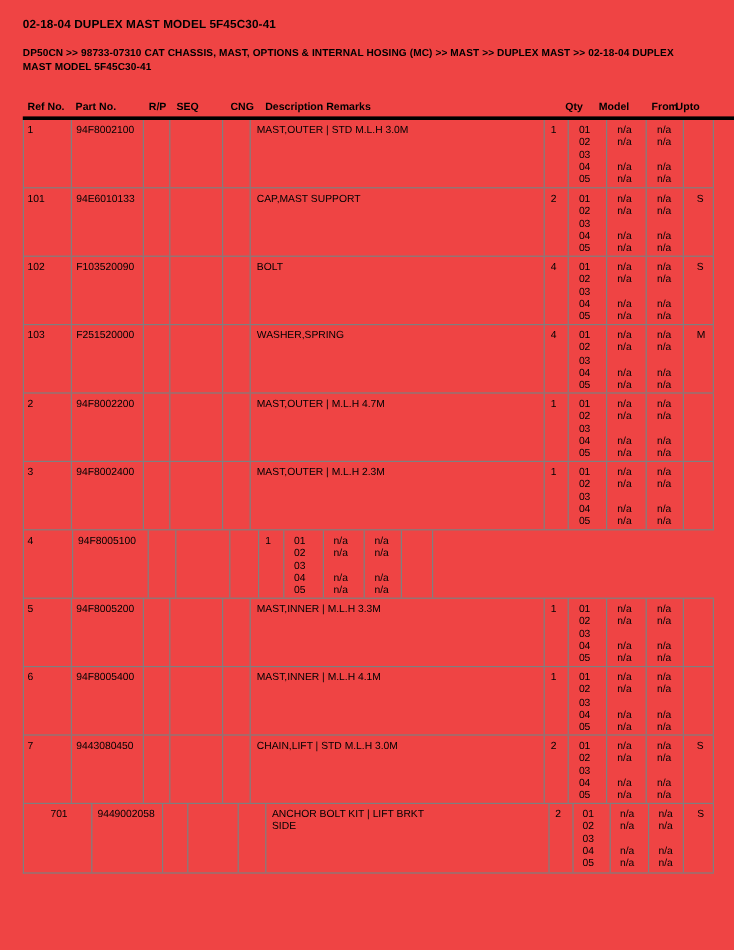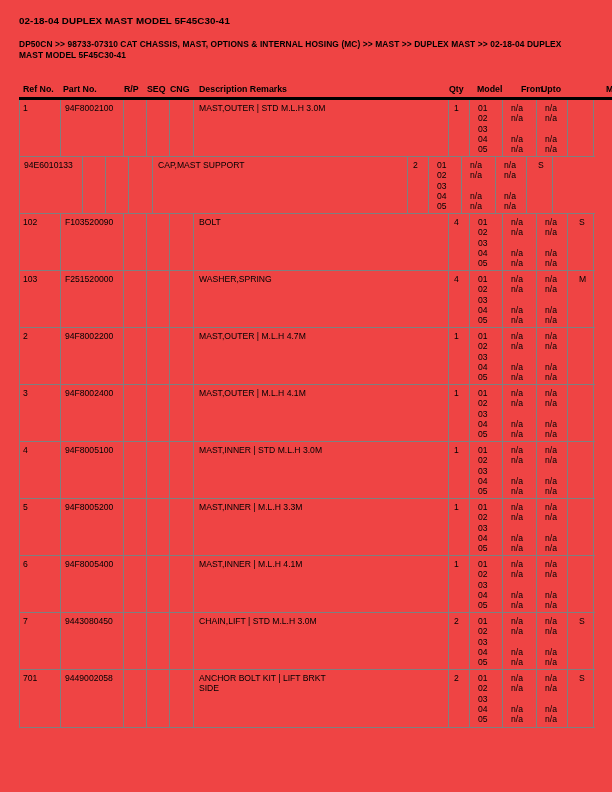--- a/index.html
+++ b/index.html
@@ -44,34 +44,34 @@
     border-left:1px solid #7f7f7f;
     border-bottom:1px solid #7f7f7f;
     font-size:8.6px;
   }
   .row{
     display:flex;
     height:57px;
     border-bottom:1px solid #7f7f7f;
     box-sizing:border-box;
   }
-  .row:last-child{border-bottom:none;}
+  .row:last-child{border-bottom:none;margin-left:19px;}
   .cell{
     box-sizing:border-box;
     border-right:1px solid #7f7f7f;
     padding-top:3px;
     line-height:10.3px;
     overflow:hidden;
   }
   .stack-line{min-height:10.3px;line-height:10.3px;}
   
   .w-ref {width:41px;padding-left:3px;}
   .w-part{width:63px;padding-left:4px;}
   .w-rp  {width:23px;padding-left:3px;}
-  .w-seq {width:23px;padding-left:3px;}
+  .w-seq {width:45px;padding-left:3px;}
   .w-cng {width:24px;padding-left:3px;}
   .w-desc{width:255px;padding-left:5px;white-space:pre-line;}
   .w-qty {width:21px;padding-left:5px;}
   .w-model{width:33px;padding-left:8px;}
   .w-from{width:34px;padding-left:8px;}
   .w-upto{width:31px;padding-left:8px;}
   .w-mr  {width:26px;padding-left:11px;}
   
   .col-headers .w-ref{padding-left:3px;}
   .col-headers .w-part{padding-left:2px;}
@@ -135,20 +135,21 @@
           <div class="stack-line">n/a</div>
           <div class="stack-line">n/a</div>
           <div class="stack-line"></div>
           <div class="stack-line">n/a</div>
           <div class="stack-line">n/a</div>
         </div>
       <div class="cell w-mr"></div>
     </div>
 
     <div class="row">
+      <div class="cell w-ref">101</div>
       <div class="cell w-part">94E6010133</div>
       <div class="cell w-rp"></div>
       <div class="cell w-seq"></div>
       <div class="cell w-cng"></div>
       <div class="cell w-desc">CAP,MAST SUPPORT</div>
       <div class="cell w-qty">2</div>
       <div class="cell w-model">
           <div class="stack-line">01</div>
           <div class="stack-line">02</div>
           <div class="stack-line">03</div>
@@ -267,21 +268,21 @@
         </div>
       <div class="cell w-mr"></div>
     </div>
 
     <div class="row">
       <div class="cell w-ref">3</div>
       <div class="cell w-part">94F8002400</div>
       <div class="cell w-rp"></div>
       <div class="cell w-seq"></div>
       <div class="cell w-cng"></div>
-      <div class="cell w-desc">MAST,OUTER | M.L.H 4.1M</div>
+      <div class="cell w-desc">MAST,OUTER | M.L.H 2.3M</div>
       <div class="cell w-qty">1</div>
       <div class="cell w-model">
           <div class="stack-line">01</div>
           <div class="stack-line">02</div>
           <div class="stack-line">03</div>
           <div class="stack-line">04</div>
           <div class="stack-line">05</div>
         </div>
       <div class="cell w-from">
           <div class="stack-line">n/a</div>
@@ -299,21 +300,20 @@
         </div>
       <div class="cell w-mr"></div>
     </div>
 
     <div class="row">
       <div class="cell w-ref">4</div>
       <div class="cell w-part">94F8005100</div>
       <div class="cell w-rp"></div>
       <div class="cell w-seq"></div>
       <div class="cell w-cng"></div>
-      <div class="cell w-desc">MAST,INNER | STD M.L.H 3.0M</div>
       <div class="cell w-qty">1</div>
       <div class="cell w-model">
           <div class="stack-line">01</div>
           <div class="stack-line">02</div>
           <div class="stack-line">03</div>
           <div class="stack-line">04</div>
           <div class="stack-line">05</div>
         </div>
       <div class="cell w-from">
           <div class="stack-line">n/a</div>

